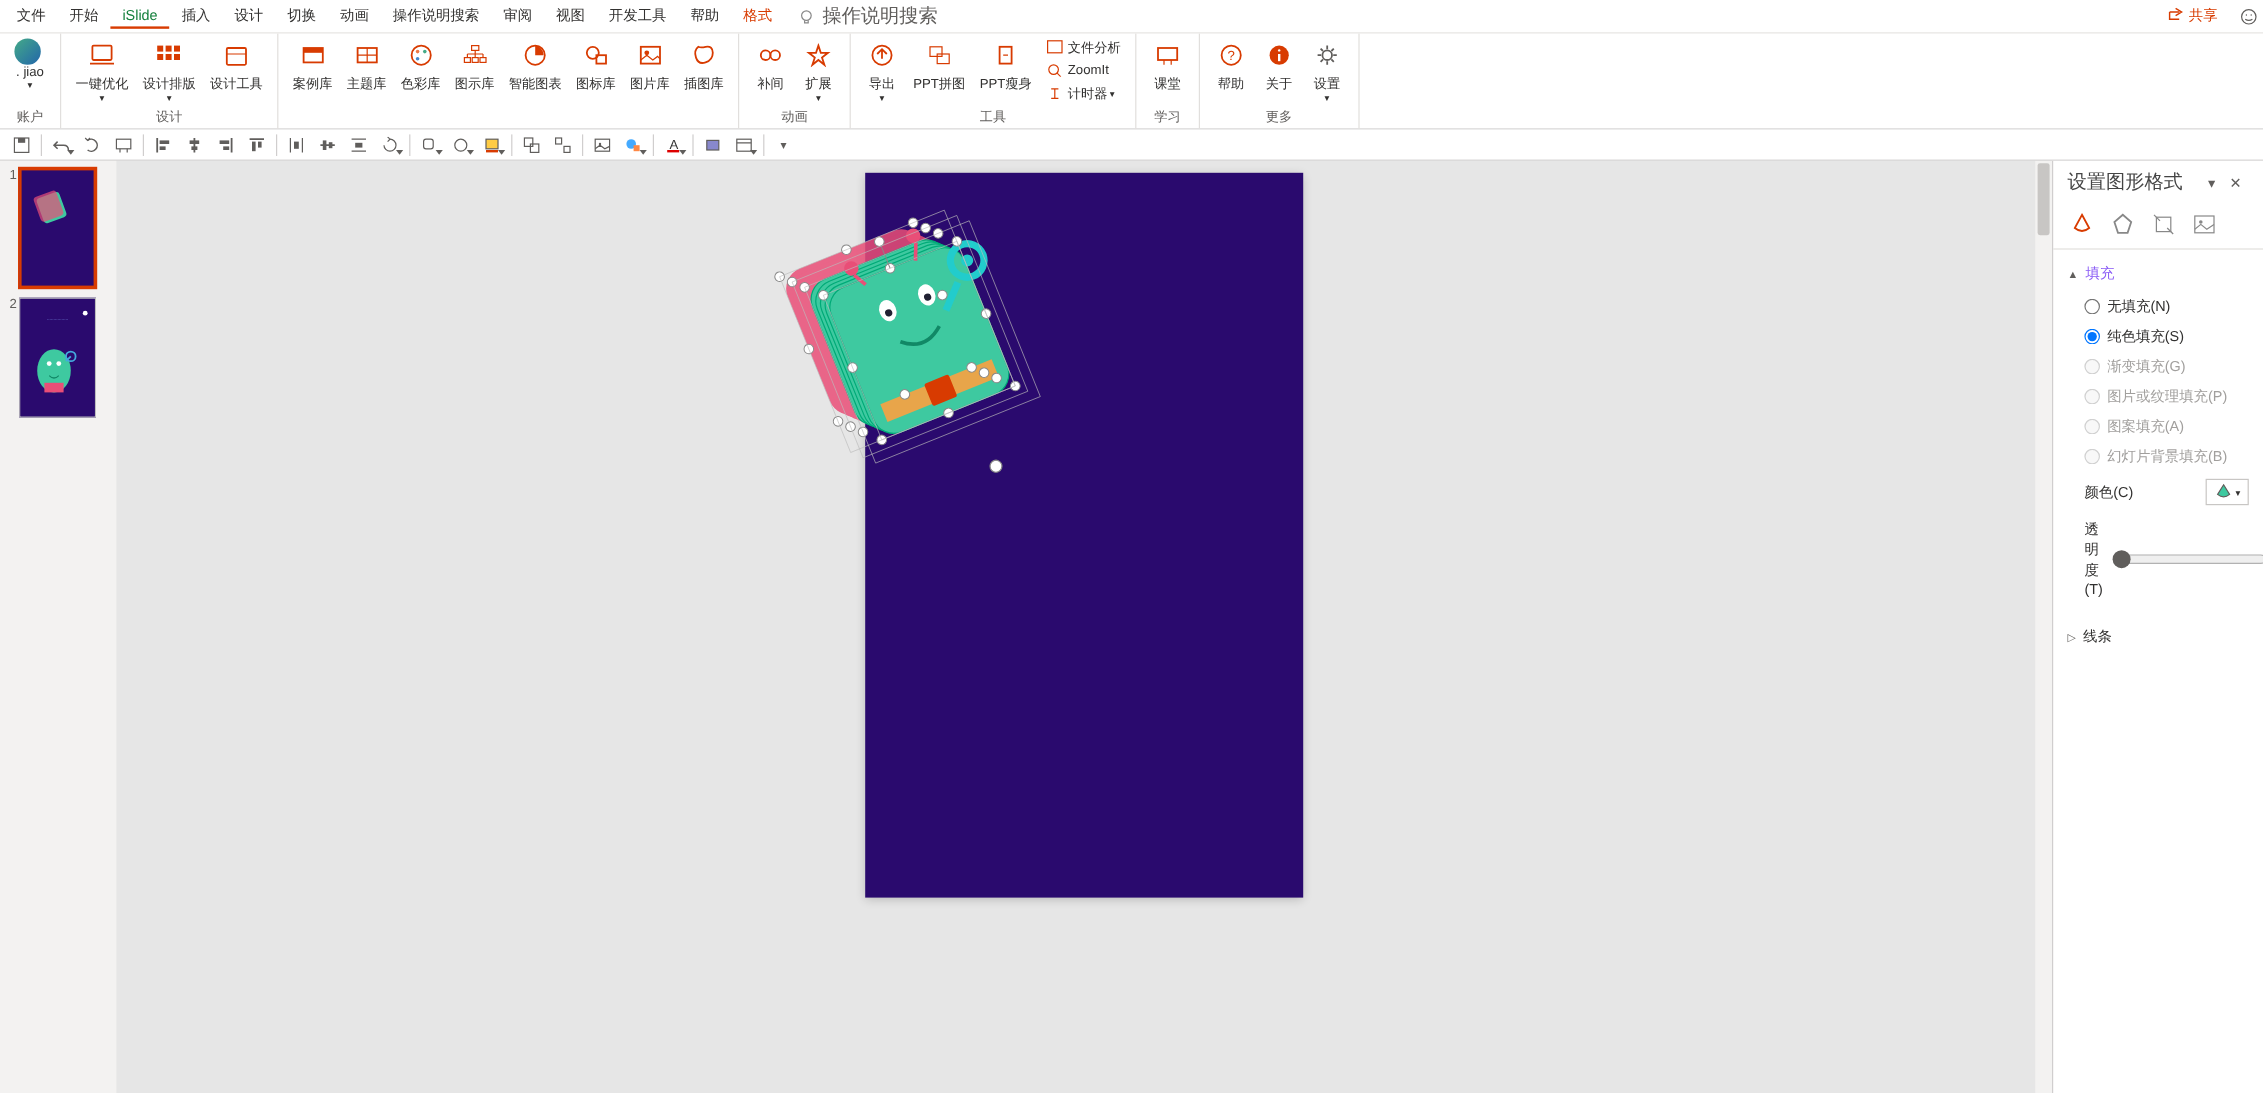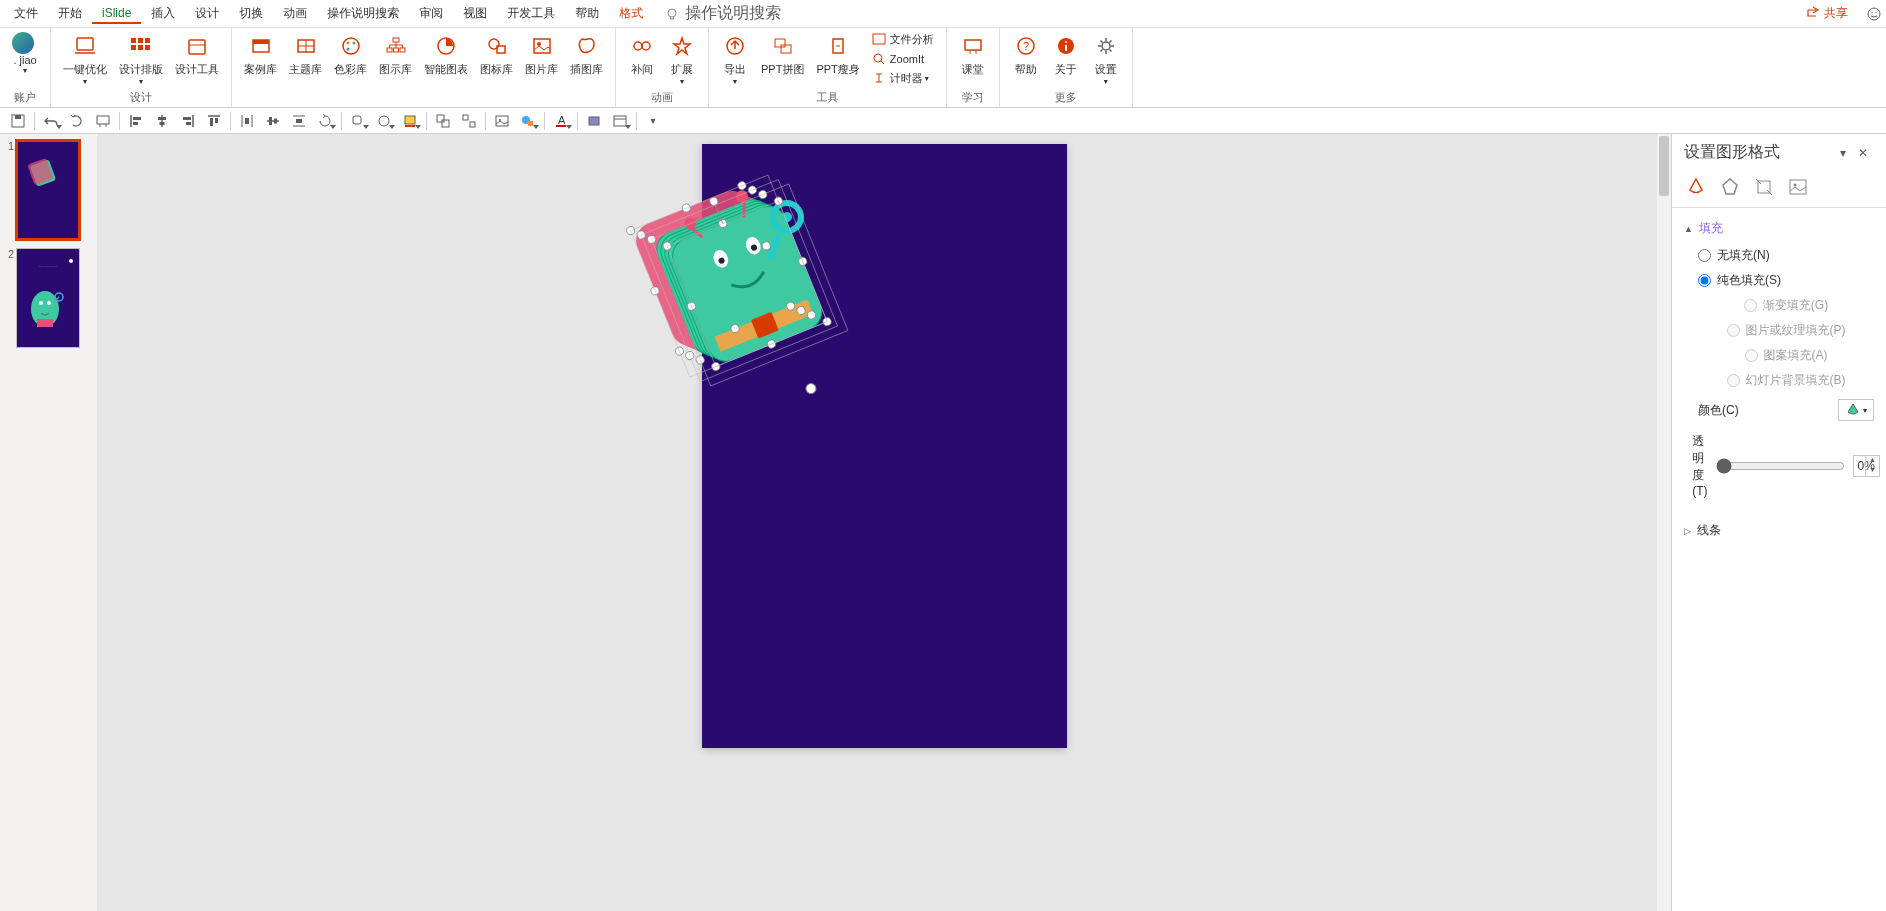--- a/index.html
+++ b/index.html
@@ -46,36 +46,36 @@
     
     .canvas-area { flex: 1; display: flex; justify-content: center; align-items: flex-start; background: #e6e6e6; position: relative; overflow: hidden; }
     .canvas-scroll { position: absolute; right: 0; top: 0; width: 14px; height: 100%; background: #f3f2f1; }
     .canvas-scroll-thumb { width: 10px; height: 60px; background: #c8c6c4; margin: 2px auto; border-radius: 2px; }
     .slide-canvas { width: 365px; height: 604px; background: #2a0a6e; margin-top: 10px; position: relative; box-shadow: 0 2px 8px rgba(0,0,0,0.2); }
     
     
     .artwork { position: absolute; top: 20px; left: -50px; width: 220px; height: 260px; transform: rotate(-22deg); }
     
     
-    .format-pane { width: 215px; background: #fff; border-left: 1px solid #d0cece; display: flex; flex-direction: column; }
+    .format-pane { width: 176px; background: #fff; border-left: 1px solid #d0cece; display: flex; flex-direction: column; }
     .fp-header { display: flex; align-items: center; padding: 8px 12px; }
     .fp-title { font-size: 16px; color: #444; flex: 1; }
     .fp-close { cursor: pointer; padding: 2px 6px; color: #605e5c; }
     .fp-tabs { display: flex; gap: 10px; padding: 4px 12px 8px; border-bottom: 1px solid #e1dfdd; }
     .fp-tab { width: 24px; height: 24px; display: flex; align-items: center; justify-content: center; cursor: pointer; }
     .fp-tab.active svg path, .fp-tab.active svg polygon { stroke: #d83b01; fill: none; }
     .fp-section { padding: 6px 12px; }
     .fp-section-header { display: flex; align-items: center; padding: 6px 0; cursor: pointer; }
     .fp-section-header .caret { font-size: 9px; margin-right: 6px; color: #605e5c; }
     .fp-section-title { font-size: 12px; }
     .fp-section-title.active { color: #8b5cf6; }
     .fp-radio-row { display: flex; align-items: center; padding: 4px 0 4px 14px; font-size: 12px; }
     .fp-radio-row input { margin-right: 6px; }
-    .fp-radio-row.disabled { color: #a19f9d; justify-content: center; }
-    .fp-field { display: flex; align-items: center; padding: 6px 0 6px 14px; font-size: 12px; justify-content: center; }
+    .fp-radio-row.disabled { color: #a19f9d; }
+    .fp-field { display: flex; align-items: center; padding: 6px 0 6px 14px; font-size: 12px; }
     .fp-field-label { flex: 1; }
     .fp-color-btn { width: 36px; height: 22px; border: 1px solid #c8c6c4; display: flex; align-items: center; justify-content: center; cursor: pointer; }
     .fp-slider { flex: 1; margin: 0 8px; accent-color: #605e5c; }
     .fp-spinner { width: 70px; height: 22px; border: 1px solid #c8c6c4; display: flex; align-items: center; padding: 0 4px; font-size: 12px; position: relative; }
     .fp-spinner-btns { position: absolute; right: 0; top: 0; width: 14px; height: 100%; display: flex; flex-direction: column; border-left: 1px solid #c8c6c4;}
     .fp-spinner-btn { flex: 1; font-size: 7px; text-align: center; cursor: pointer; color: #605e5c; }
     
     .avatar { width: 22px; height: 22px; border-radius: 50%; background: linear-gradient(135deg, #4a8, #26a); margin-right: 4px; }
     .smiley { margin-left: 8px; color: #605e5c; }
     

